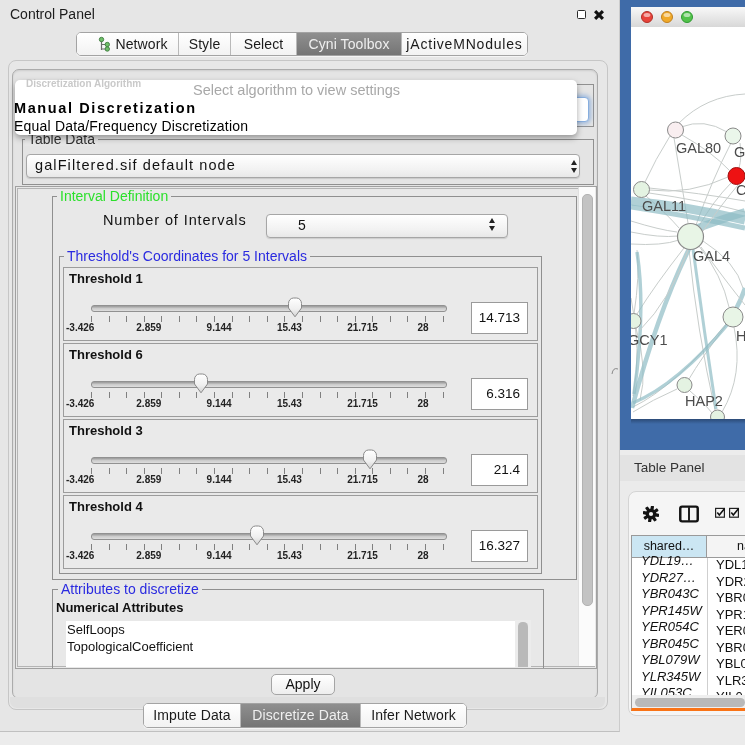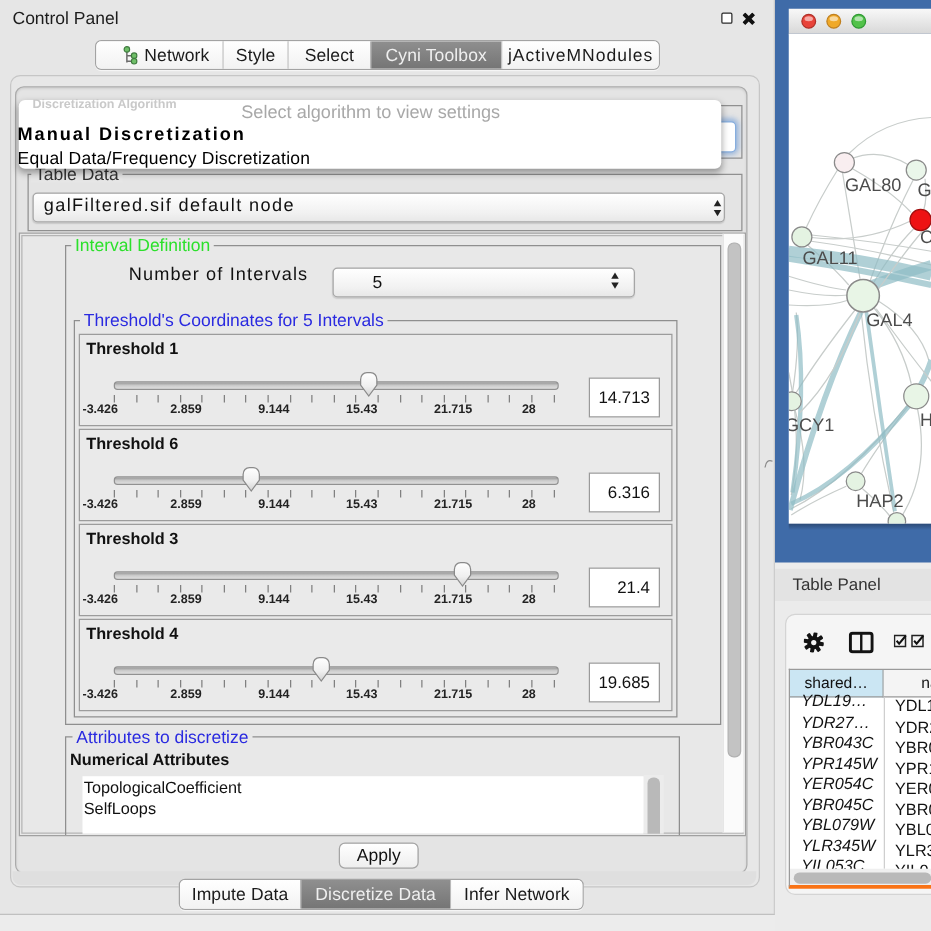--- a/index.html
+++ b/index.html
@@ -238,30 +238,30 @@
           <svg class="thumb" style="left:185px;" width="16" height="21" viewBox="0 0 16 21">
             <path d="M1.5,6.5 a5,5.5 0 0 1 5,-5.5 h3 a5,5.5 0 0 1 5,5.5 v4.5 l-6.5,8.8 l-6.5,-8.8 z" fill="url(#g3)" stroke="#8a8a8a" stroke-width="1"></path>
             <defs>
               <linearGradient id="g3" x1="0" y1="0" x2="0" y2="1">
                 <stop offset="0" stop-color="#ffffff"></stop>
                 <stop offset="0.6" stop-color="#efefef"></stop>
                 <stop offset="1" stop-color="#d2d2d2"></stop>
               </linearGradient>
             </defs>
           </svg>
-          <div class="vbox">19.685</div>
+          <div class="vbox">16.327</div>
         </div>
       </div>
 
     <div class="tbox" style="left:36px;top:402px;width:490px;height:110px;border-color:#8f8f8f;"></div>
     <div class="ttl" style="left:42px;top:396px;color:#2a2ae0;background:#e8e8e8;">Attributes to discretize</div>
     <div class="abs" style="left:40px;top:413px;font-size:13px;font-weight:bold;color:#111;">Numerical Attributes</div>
     <div class="abs" style="left:50px;top:434px;width:449px;height:46px;background:#ffffff;">
+      <div class="listitem">SelfLoops</div>
       <div class="listitem">TopologicalCoefficient</div>
-      <div class="listitem">SelfLoops</div>
     </div>
     <div class="abs" style="left:499px;top:433px;width:16px;height:47px;background:#ececec;"></div>
     <div class="abs" style="left:502px;top:435px;width:9.5px;height:45px;background:#b9b9b9;border-radius:4.5px 4.5px 0 0;"></div>
   </div>
 
   <div class="abs" style="left:578px;top:187px;width:16px;height:479px;background:#fbfbfb;border-left:1px solid #e0e0e0;"></div>
   <div class="abs" style="left:582px;top:194px;width:9px;height:410px;background:#c3c3c3;border:1px solid #b2b2b2;border-radius:5px;"></div>
 
   <div class="abs" style="left:271px;top:674px;width:62px;height:19px;border:1px solid #a5a5a5;border-radius:5px;background:linear-gradient(#ffffff,#eeeeee);font-size:14px;text-align:center;line-height:19px;color:#111;">Apply</div>
 

